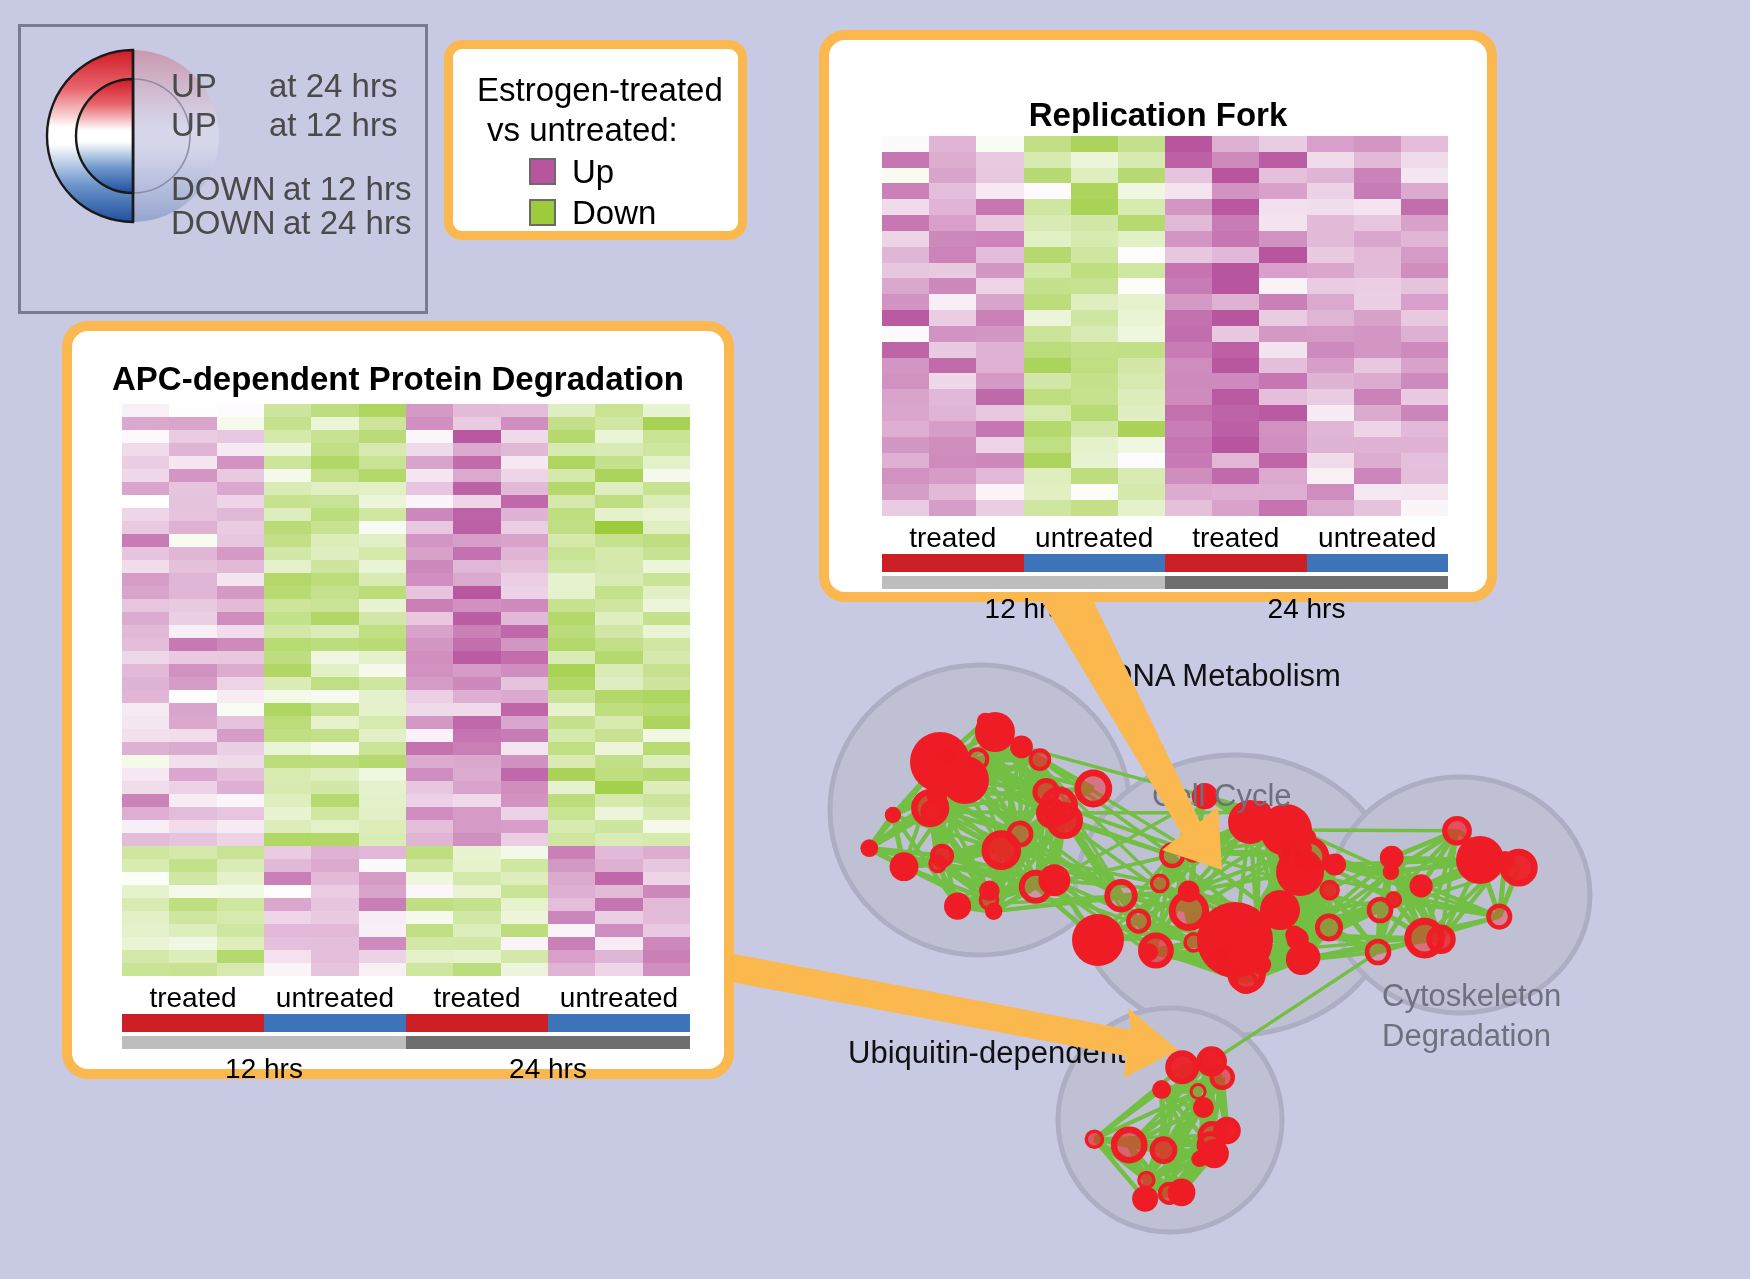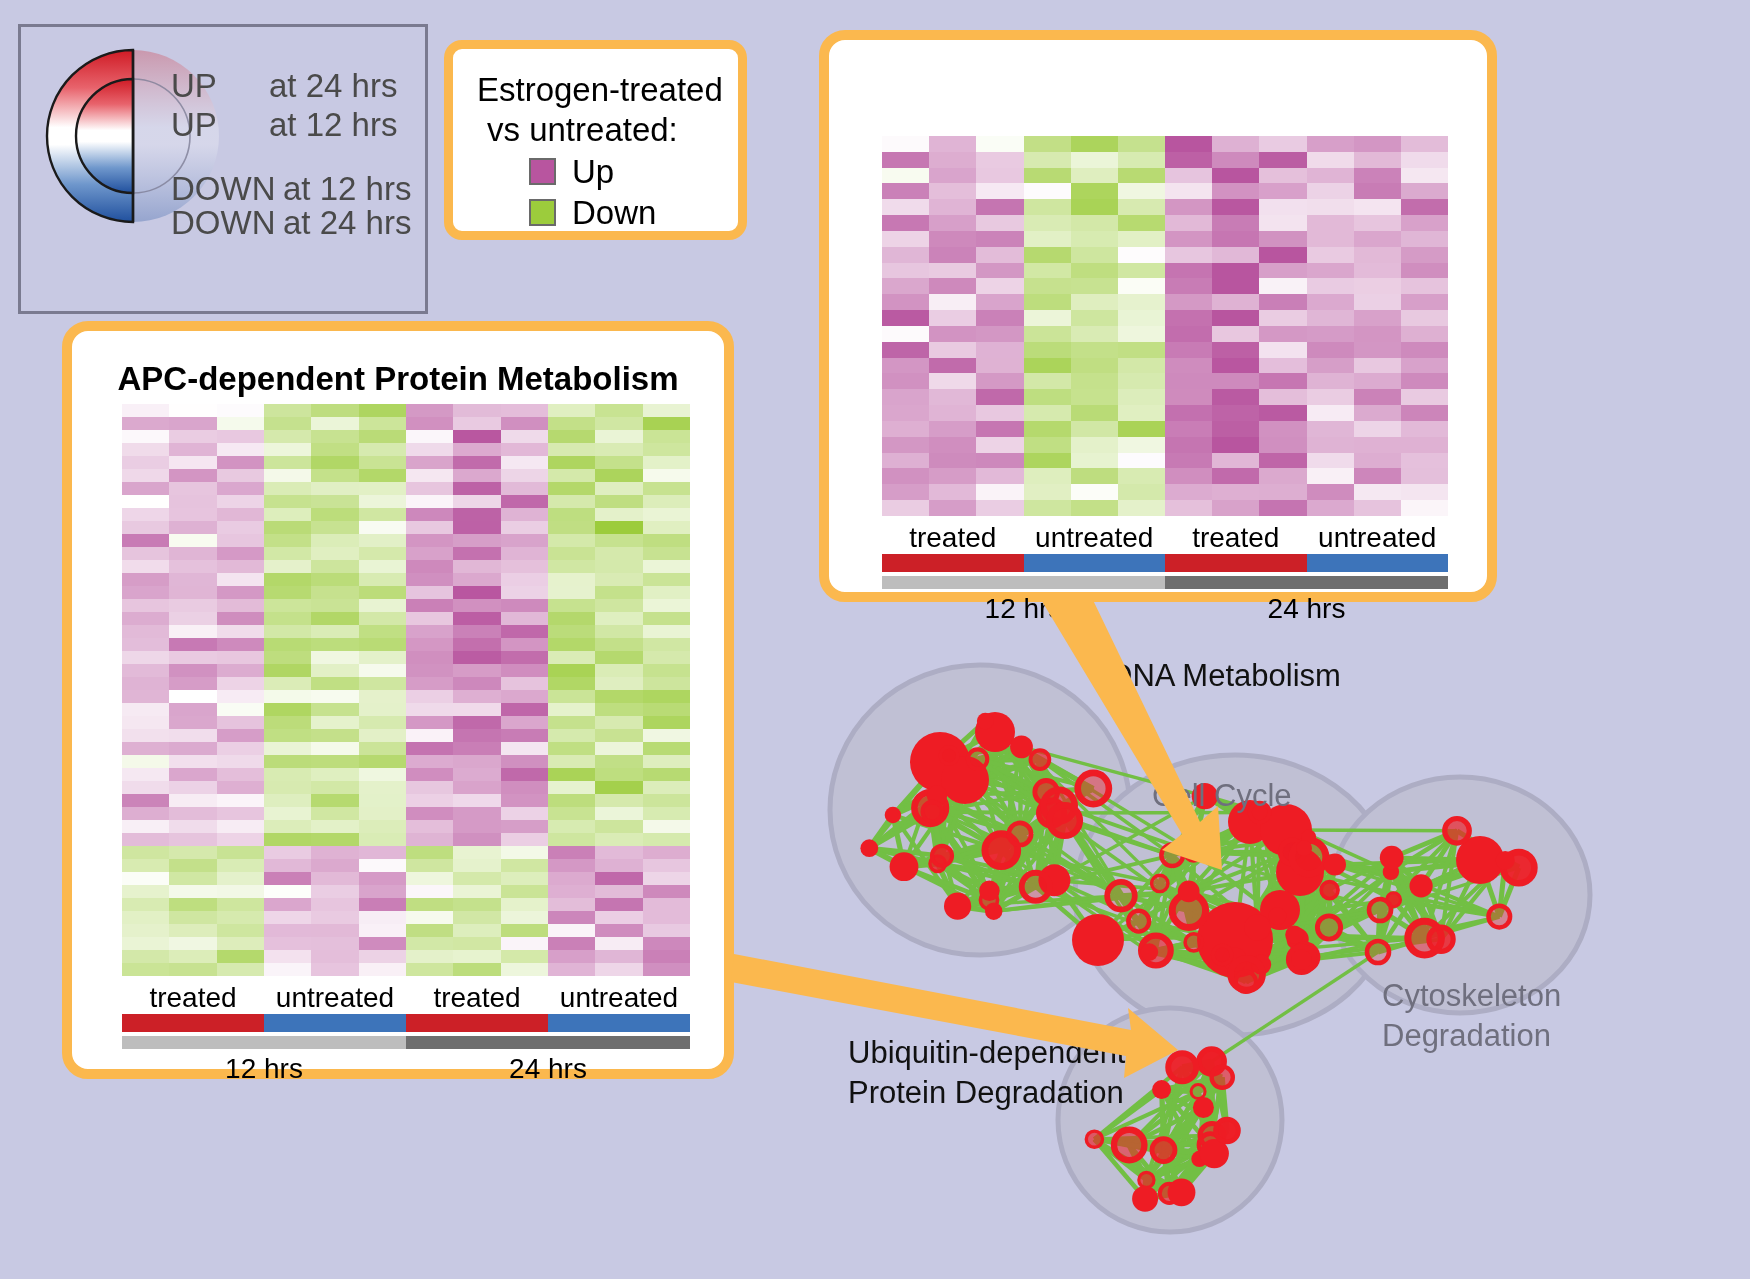--- a/index.html
+++ b/index.html
@@ -115,20 +115,21 @@
       <span class="sw" style="background:#b8559f"></span>
       <span class="sw-lbl">Up</span>
     </div>
     <div class="sw-row" style="left:76px;top:147px;">
       <span class="sw" style="background:#9ccc3c"></span>
       <span class="sw-lbl">Down</span>
     </div>
   </div>
 
   <div class="panel" id="panel-replication">
+    <div class="panel-title">Replication Fork</div>
     <div class="heat" id="heat-rep" style="left: 53px; top: 96px; width: 566px; height: 380px; grid-template-columns: repeat(12, 1fr); grid-template-rows: repeat(24, 1fr);">
         <i style="background:rgb(253,250,252)"></i>
         <i style="background:rgb(224,180,213)"></i>
         <i style="background:rgb(250,253,246)"></i>
         <i style="background:rgb(194,223,134)"></i>
         <i style="background:rgb(172,212,92)"></i>
         <i style="background:rgb(197,225,142)"></i>
         <i style="background:rgb(184,85,159)"></i>
         <i style="background:rgb(222,177,211)"></i>
         <i style="background:rgb(233,203,226)"></i>
@@ -430,21 +431,21 @@
           <div style="background:#6e6e6e"></div>
         </div>
       <div class="time-row" id="rep-time-lbls">
           <span>12 hrs</span>
           <span>24 hrs</span>
         </div>
     </div>
   </div>
 
   <div class="panel" id="panel-apc">
-    <div class="panel-title">APC-dependent Protein Metabolism</div>
+    <div class="panel-title">APC-dependent Protein Degradation</div>
     <div class="heat" id="heat-apc" style="left: 50px; top: 73px; width: 568px; height: 572px; grid-template-columns: repeat(12, 1fr); grid-template-rows: repeat(44, 1fr);">
         <i style="background:rgb(249,240,247)"></i>
         <i style="background:rgb(255,254,254)"></i>
         <i style="background:rgb(253,251,253)"></i>
         <i style="background:rgb(205,229,157)"></i>
         <i style="background:rgb(190,221,127)"></i>
         <i style="background:rgb(174,213,96)"></i>
         <i style="background:rgb(212,153,197)"></i>
         <i style="background:rgb(226,187,216)"></i>
         <i style="background:rgb(228,189,218)"></i>
@@ -1685,21 +1686,20 @@
           <circle cx="600.0" cy="300.0" r="11.0" fill="rgba(238,28,36,0.23)" stroke="#ee1c24" stroke-width="4.6"></circle>
           <circle cx="598.0" cy="342.0" r="11.0" fill="rgba(238,28,36,0.23)" stroke="#ee1c24" stroke-width="4.6"></circle>
         </g>
     </svg>
 
     <div class="net-label dark" style="left:330px;top:48px;">DNA Metabolism</div>
     <div class="net-label gray" style="left:372px;top:168px;">Cell Cycle</div>
     <div class="net-label gray" style="left:602px;top:368px;">Cytoskeleton</div>
     <div class="net-label gray" style="left:602px;top:408px;">Degradation</div>
     <div class="net-label dark" style="left:68px;top:425px;">Ubiquitin-dependent</div>
-    <div class="net-label dark" style="left:68px;top:465px;">Protein Degradation</div>
   </div>
 
   <svg class="arrow" style="left:0;top:0;width:1750px;height:1279px;pointer-events:none;">
     <g fill="#fbb84e">
       <polygon points="1040,598 1092,598 1200,822 1218,806 1222,870 1162,850 1182,834"></polygon>
     </g>
     <g fill="#fbb84e">
       <polygon points="734,954 1131,1030 1128,1008 1178,1050 1124,1078 1126,1056 731,982"></polygon>
     </g>
   </svg>

